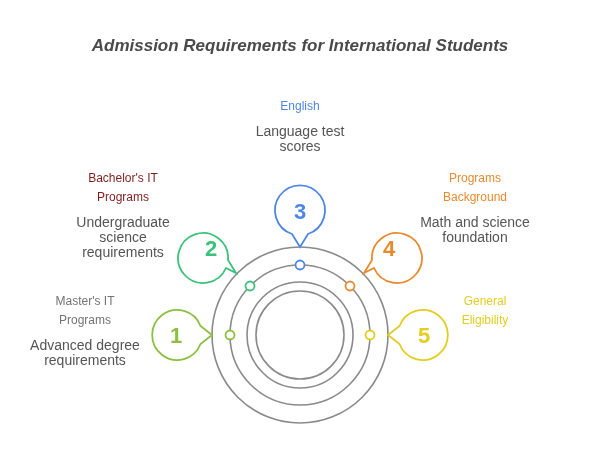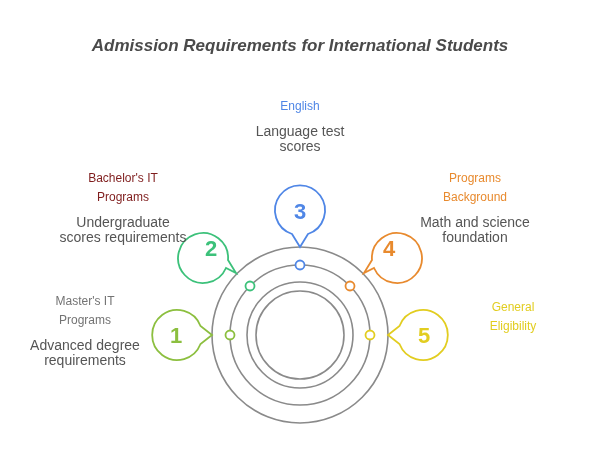--- a/index.html
+++ b/index.html
@@ -68,21 +68,21 @@
   </div>
 </div>
 
 <div class="label" style="left:58px; top:169px; width:130px;">
   <div class="head" style="color:#7f1d1d;">
     <div>Bachelor's IT</div>
     <div>Programs</div>
   </div>
   <div class="desc">
     <div>Undergraduate</div>
-    <div>scores requirements</div>
+    <div>science requirements</div>
   </div>
 </div>
 
 <div class="label" style="left:235px; top:97px; width:130px;">
   <div class="head" style="color:#4f86e6;">
     <div>English</div>
   </div>
   <div class="desc">
     <div>Language test</div>
     <div>scores</div>
@@ -93,18 +93,18 @@
   <div class="head" style="color:#e88a2e;">
     <div>Programs</div>
     <div>Background</div>
   </div>
   <div class="desc">
     <div>Math and science</div>
     <div>foundation</div>
   </div>
 </div>
 
-<div class="label" style="left:448px; top:292px; width:130px;margin-top:6px;">
+<div class="label" style="left:420px; top:292px; width:130px;">
   <div class="head" style="color:#e2cd20;">
     <div>General</div>
     <div>Eligibility</div>
   </div>
 </div>
 
 </body></html>

